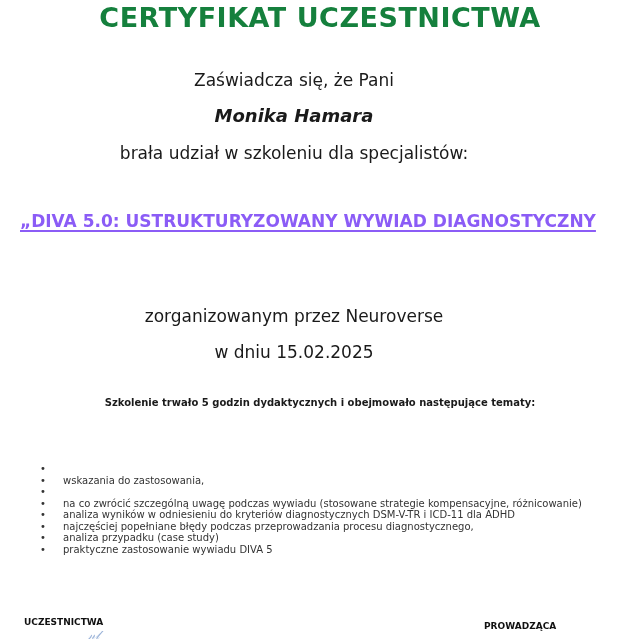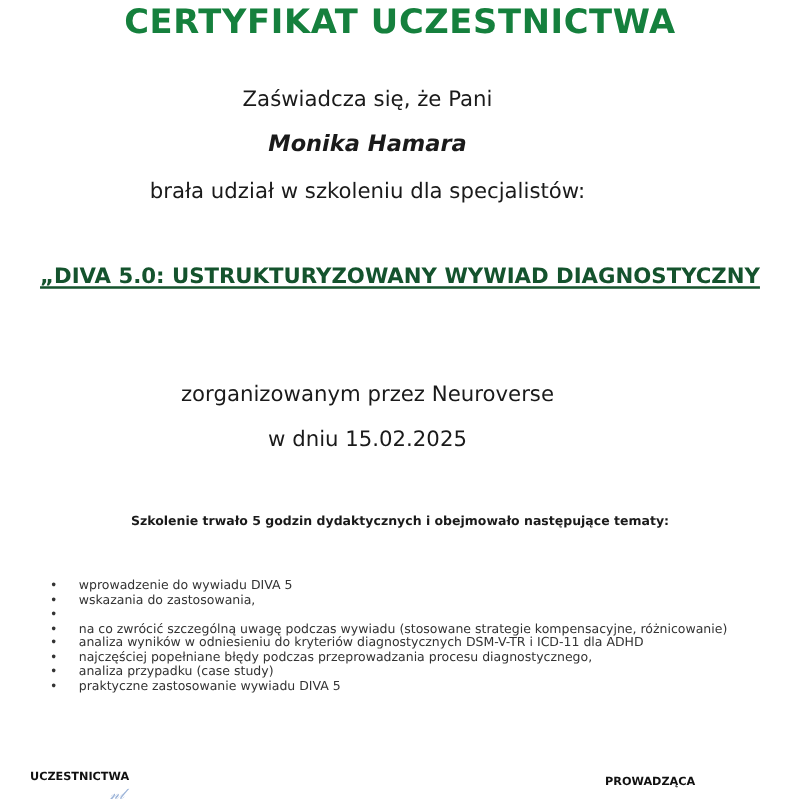--- a/index.html
+++ b/index.html
@@ -2,25 +2,25 @@
 <html><head>
 <meta charset="utf-8">
 <style>
   html, body { margin:0; padding:0; background:#ffffff; }
   body { width:640px; height:640px; overflow:hidden; position:relative; font-family:"DejaVu Sans", sans-serif; color:#1a1a1a; }
   .title { position:absolute; top:2px; left:0; width:640px; text-align:center; font-family:"DejaVu Sans", sans-serif; font-weight:bold; font-size:27px; color:#15803d; letter-spacing:0.5px; }
   .line { position:absolute; left:0; width:588px; text-align:center; font-size:17px; color:#1a1a1a; }
   .l1 { top:70px; }
   .name { top:105px; font-weight:bold; font-style:italic; font-size:18px; }
   .l3 { top:143px; }
-  .course { position:absolute; top:207px; left:20px; width:600px; text-align:center; font-size:17px; font-weight:bold; color:#14532d; line-height:28px; }
+  .course { position:absolute; top:207px; left:20px; width:600px; text-align:left; font-size:17px; font-weight:bold; color:#8b5cf6; line-height:28px; }
   .course span { text-decoration:underline; text-decoration-thickness:1.5px; text-underline-offset:3px; }
   .org { top:306px; }
   .date { top:342px; }
-  .summary { position:absolute; top:412px; left:0; width:640px; text-align:center; font-size:10px; font-weight:bold; color:#1a1a1a; }
+  .summary { position:absolute; top:397px; left:0; width:640px; text-align:center; font-size:10px; font-weight:bold; color:#1a1a1a; }
   ul.topics { position:absolute; top:463px; left:28px; margin:0; padding:0; list-style:none; font-size:10px; color:#333; }
   ul.topics li { height:11.5px; line-height:11.5px; position:relative; padding-left:35px; white-space:nowrap; }
   ul.topics li .bullet { position:absolute; left:12px; top:0; font-size:10px; }
   .footer-left { position:absolute; top:617px; left:24px; font-size:9px; font-weight:bold; color:#111; }
   .footer-right { position:absolute; top:621px; left:484px; font-size:9px; font-weight:bold; color:#111; }
   .sig { position:absolute; top:628px; left:88px; font-size:12px; color:#9bb3d8; font-style:italic; }
 </style>
 </head>
 <body>
 
@@ -33,21 +33,21 @@
 <div class="course">
   <span>„DIVA 5.0: USTRUKTURYZOWANY WYWIAD DIAGNOSTYCZNY</span><br>
 </div>
 
 <div class="line org">zorganizowanym przez Neuroverse</div>
 <div class="line date">w dniu 15.02.2025</div>
 
 <div class="summary">Szkolenie trwało 5 godzin dydaktycznych i obejmowało następujące tematy:</div>
 
 <ul class="topics">
-  <li><span class="bullet">•</span><span>wprowadzenie do wywiadu DIVA 5</span></li>
+  <li><span class="bullet">•</span></li>
   <li><span class="bullet">•</span><span>wskazania do zastosowania,</span></li>
   <li><span class="bullet">•</span></li>
   <li><span class="bullet">•</span><span>na co zwrócić szczególną uwagę podczas wywiadu (stosowane strategie kompensacyjne, różnicowanie)</span></li>
   <li><span class="bullet">•</span><span>analiza wyników w odniesieniu do kryteriów diagnostycznych DSM-V-TR i ICD-11 dla ADHD</span></li>
   <li><span class="bullet">•</span><span>najczęściej popełniane błędy podczas przeprowadzania procesu diagnostycznego,</span></li>
   <li><span class="bullet">•</span><span>analiza przypadku (case study)</span></li>
   <li><span class="bullet">•</span><span>praktyczne zastosowanie wywiadu DIVA 5</span></li>
 </ul>
 
 <div class="footer-left">UCZESTNICTWA</div>

